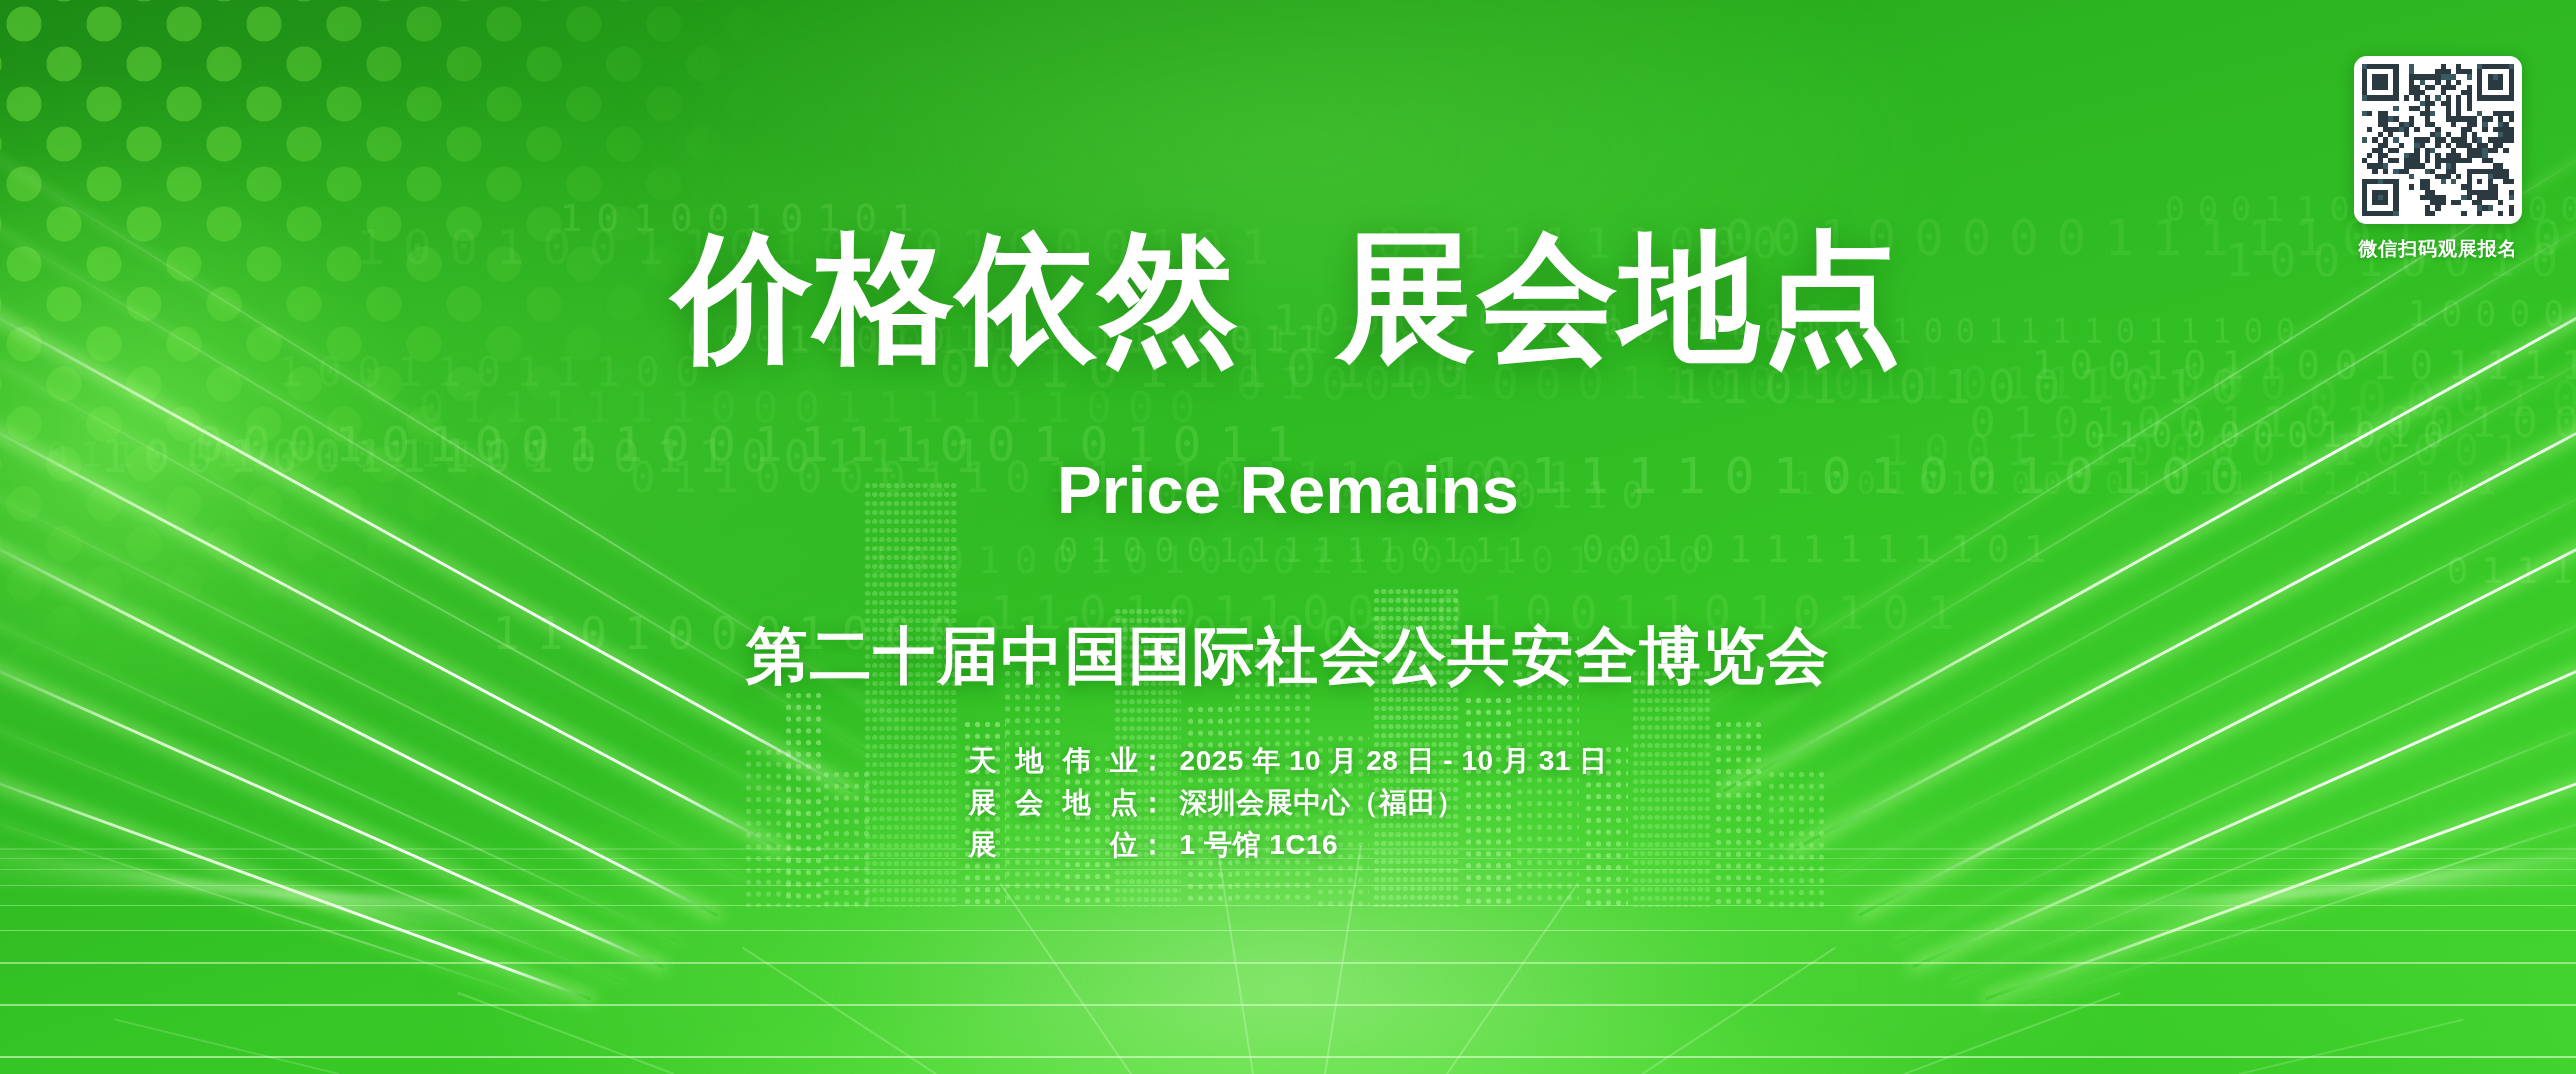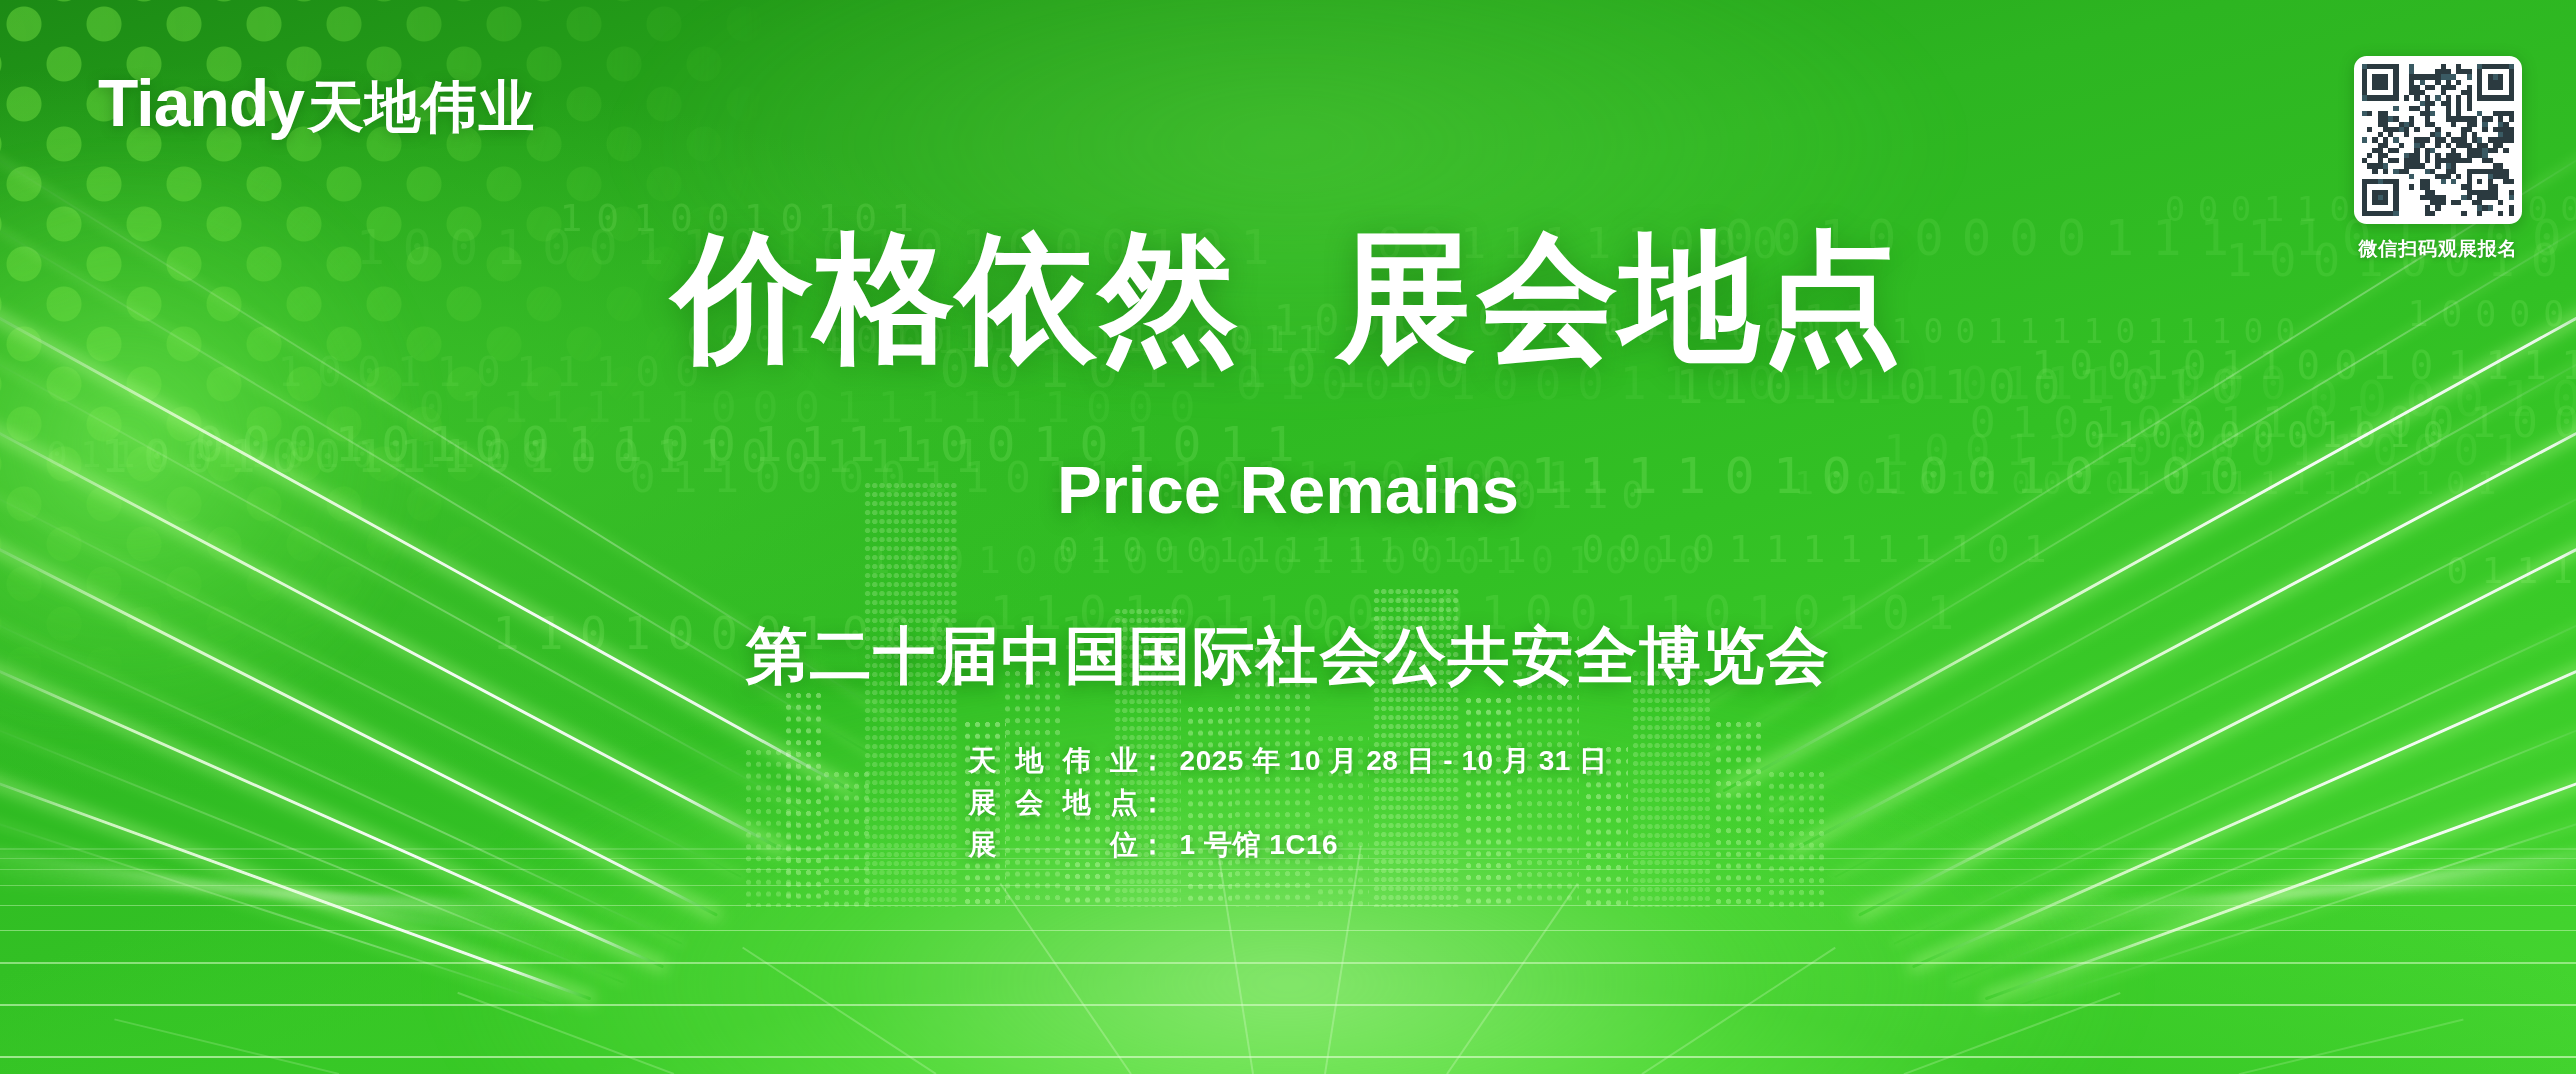--- a/index.html
+++ b/index.html
@@ -1001,24 +1001,20 @@
       <div class="streak soft" style="left: -72px; top: 847px; width: 652px; height: 5.4px; filter: blur(3.6px); transform-origin: left center; transform: rotate(7deg); opacity: 0.35;"></div>
       <div class="streak soft" style="top: 847px; width: 652px; height: 5.4px; filter: blur(3.6px); transform-origin: right center; transform: rotate(-7deg); opacity: 0.35; right: -72px;"></div>
       <div class="streak soft" style="left: -36px; top: 862px; width: 597px; height: 5.4px; filter: blur(3.6px); transform-origin: left center; transform: rotate(5deg); opacity: 0.35;"></div>
       <div class="streak soft" style="top: 862px; width: 597px; height: 5.4px; filter: blur(3.6px); transform-origin: right center; transform: rotate(-5deg); opacity: 0.35; right: -36px;"></div>
       <div class="streak soft" style="left: 0px; top: 876px; width: 543px; height: 5.4px; filter: blur(3.6px); transform-origin: left center; transform: rotate(3deg); opacity: 0.35;"></div>
       <div class="streak soft" style="top: 876px; width: 543px; height: 5.4px; filter: blur(3.6px); transform-origin: right center; transform: rotate(-3deg); opacity: 0.35; right: 0px;"></div>
     </div>
 
   <div class="content">
 
-    <div class="logo">
-      <span class="logo-en">Tiandy</span>
-      <span class="logo-cn">天地伟业</span>
-    </div>
 
     <div class="qr-block">
       <div class="qr-frame">
         <svg class="qr-canvas" id="qr-svg" viewBox="0 0 29 29" shape-rendering="crispEdges" aria-label="QR code">
             <rect x="0" y="0" width="1" height="1" fill="#3a5a63"></rect>
             <rect x="1" y="0" width="1" height="1" fill="#2b3a40"></rect>
             <rect x="2" y="0" width="1" height="1" fill="#2b3a40"></rect>
             <rect x="3" y="0" width="1" height="1" fill="#2b3a40"></rect>
             <rect x="4" y="0" width="1" height="1" fill="#2b3a40"></rect>
             <rect x="5" y="0" width="1" height="1" fill="#2b3a40"></rect>
@@ -1439,20 +1435,21 @@
 
     <div class="details" id="detail-list">
         <div class="detail-row">
           <span class="detail-label">天地伟业</span>
           <span class="detail-colon">：</span>
           <span class="detail-value">2025 年 10 月 28 日 - 10 月 31 日</span>
         </div>
         <div class="detail-row">
           <span class="detail-label">展会地点</span>
           <span class="detail-colon">：</span>
+          <span class="detail-value">深圳会展中心（福田）</span>
         </div>
         <div class="detail-row">
           <span class="detail-label">展位</span>
           <span class="detail-colon">：</span>
           <span class="detail-value">1 号馆 1C16</span>
         </div>
       </div>
 
   </div>
 </div>

